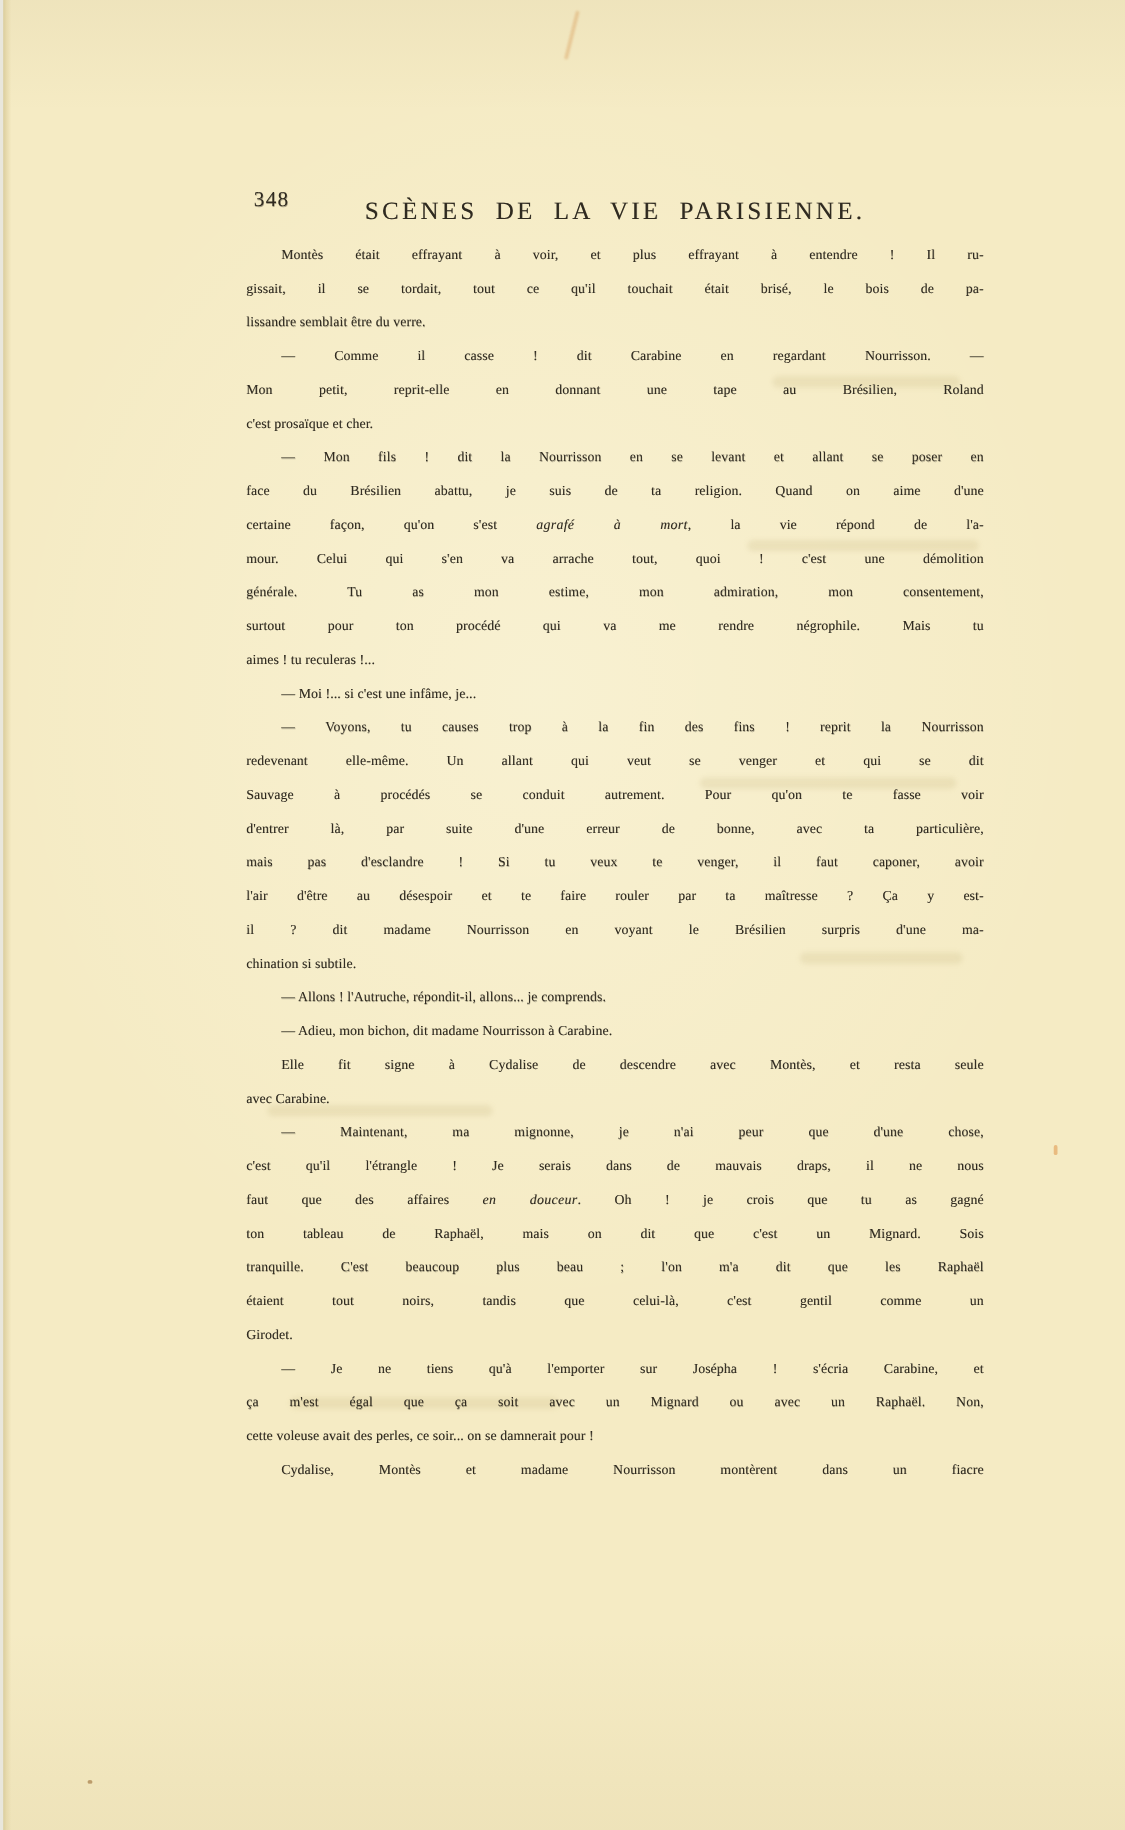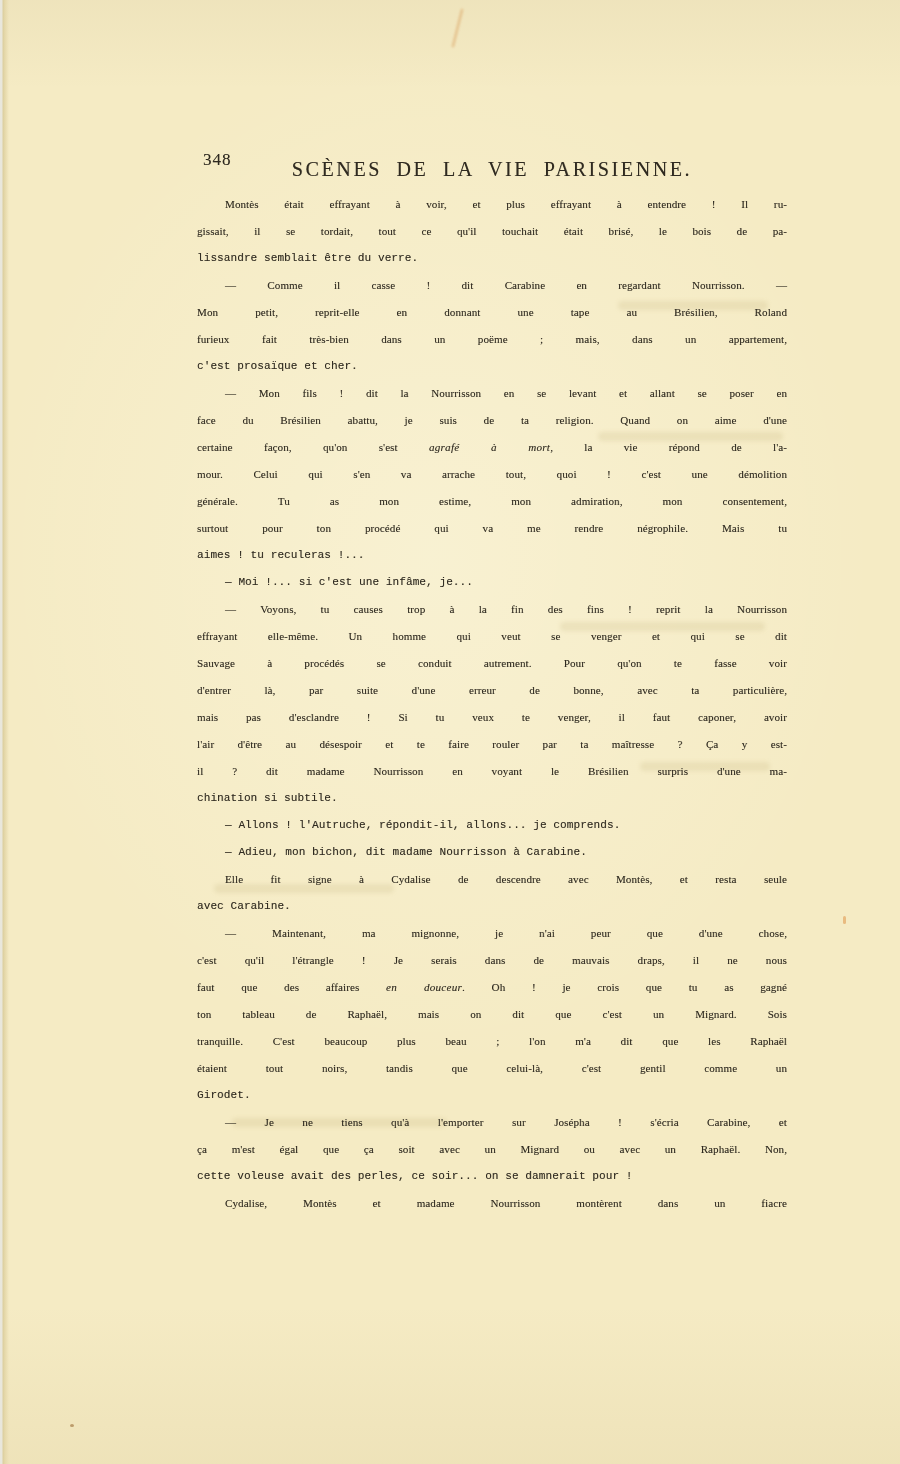--- a/index.html
+++ b/index.html
@@ -47,21 +47,21 @@
     text-shadow: 0.3px 0.3px 0 rgba(47,42,32,0.35);
   }
   .para { margin: 0; }
   .line {
     height: 27px;
     text-align: justify;
     text-align-last: justify;
     white-space: nowrap;
   }
   .line.first { text-indent: 28px; }
-  .line.last  { text-align-last: left; white-space: normal; font-family: Liberation Mono, monospace; }
+  .line.last  { text-align-last: left; white-space: normal; }
   .line i { font-style: italic; letter-spacing: 0.3px; }
   
   .ghost {
     position: absolute; height: 9px; border-radius: 5px;
     background: rgba(165,138,72,0.13);
     filter: blur(2px);
   }
   
   .fiber {
     position: absolute; left: 456px; top: 8px; width: 3px; height: 40px;
@@ -96,38 +96,37 @@
 
   <main class="body-text">
       <div class="para">
         <div class="line first"><span>Montès était effrayant à voir, et plus effrayant à entendre ! Il ru-</span></div>
         <div class="line"><span>gissait, il se tordait, tout ce qu'il touchait était brisé, le bois de pa-</span></div>
         <div class="line last"><span>lissandre semblait être du verre.</span></div>
       </div>
       <div class="para">
         <div class="line first"><span>— Comme il casse ! dit Carabine en regardant Nourrisson. —</span></div>
         <div class="line"><span>Mon petit, reprit-elle en donnant une tape au Brésilien, Roland</span></div>
-        <div class="line"><span>furieux fait très-bien dans un poëme ; mais, dans un appartement,</span></div>
         <div class="line last"><span>c'est prosaïque et cher.</span></div>
       </div>
       <div class="para">
         <div class="line first"><span>— Mon fils ! dit la Nourrisson en se levant et allant se poser en</span></div>
         <div class="line"><span>face du Brésilien abattu, je suis de ta religion. Quand on aime d'une</span></div>
         <div class="line"><span>certaine façon, qu'on s'est </span><i>agrafé à mort</i><span>, la vie répond de l'a-</span></div>
         <div class="line"><span>mour. Celui qui s'en va arrache tout, quoi ! c'est une démolition</span></div>
         <div class="line"><span>générale. Tu as mon estime, mon admiration, mon consentement,</span></div>
         <div class="line"><span>surtout pour ton procédé qui va me rendre négrophile. Mais tu</span></div>
         <div class="line last"><span>aimes ! tu reculeras !...</span></div>
       </div>
       <div class="para">
         <div class="line first last"><span>— Moi !... si c'est une infâme, je...</span></div>
       </div>
       <div class="para">
         <div class="line first"><span>— Voyons, tu causes trop à la fin des fins ! reprit la Nourrisson</span></div>
-        <div class="line"><span>effrayant elle-même. Un homme qui veut se venger et qui se dit</span></div>
+        <div class="line"><span>redevenant elle-même. Un allant qui veut se venger et qui se dit</span></div>
         <div class="line"><span>Sauvage à procédés se conduit autrement. Pour qu'on te fasse voir</span></div>
         <div class="line"><span>d'entrer là, par suite d'une erreur de bonne, avec ta particulière,</span></div>
         <div class="line"><span>mais pas d'esclandre ! Si tu veux te venger, il faut caponer, avoir</span></div>
         <div class="line"><span>l'air d'être au désespoir et te faire rouler par ta maîtresse ? Ça y est-</span></div>
         <div class="line"><span>il ? dit madame Nourrisson en voyant le Brésilien surpris d'une ma-</span></div>
         <div class="line last"><span>chination si subtile.</span></div>
       </div>
       <div class="para">
         <div class="line first last"><span>— Allons ! l'Autruche, répondit-il, allons... je comprends.</span></div>
       </div>

